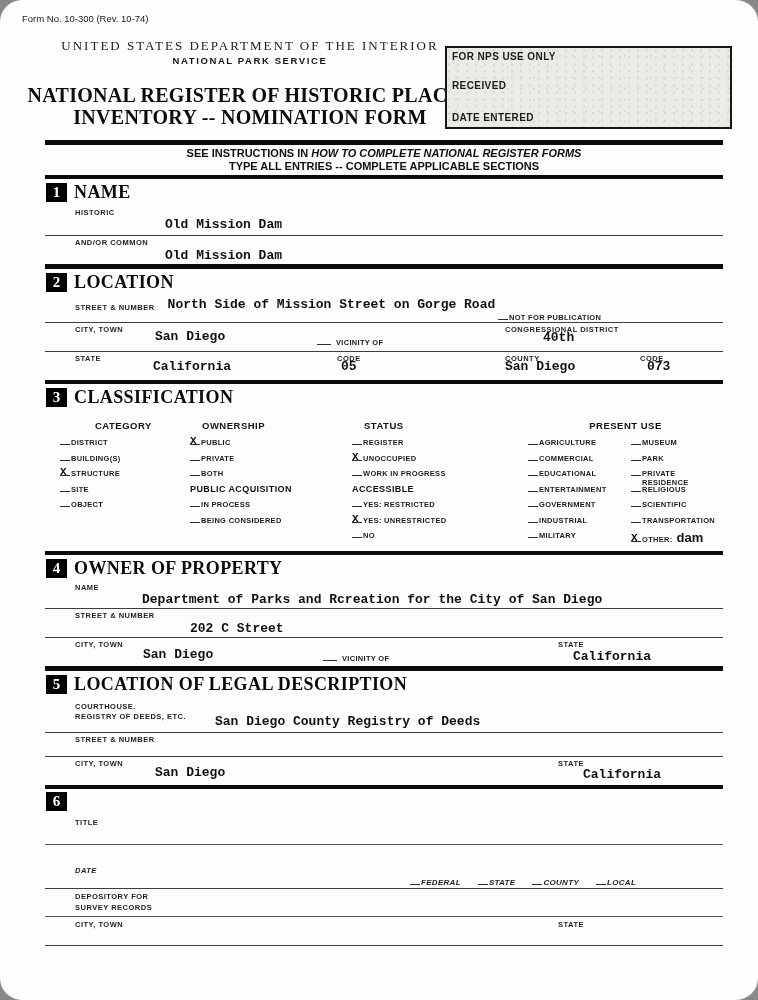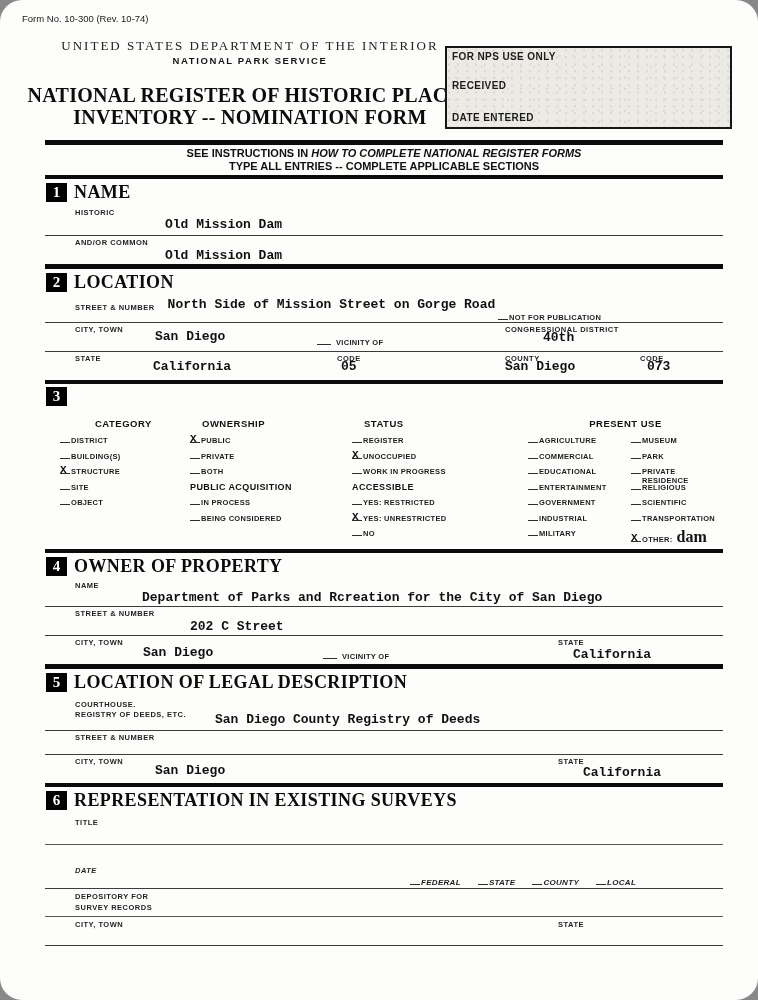--- a/index.html
+++ b/index.html
@@ -68,21 +68,21 @@
   .cls .hd { font-size:9.5px; font-weight:bold; letter-spacing:0.5px; color:#111; margin-bottom:6px; }
   .cls .item { height:15.5px; }
   .cls .subhd { font-size:9px; font-weight:bold; letter-spacing:0.4px; height:15.5px; color:#111; }
   .col-cat { width:130px; }
   .col-own { width:162px; }
   .col-sta { width:176px; }
   .col-use { flex:1; }
   .use-cols { display:flex; }
   .use-c1 { width:103px; }
   .use-c2 { flex:1; }
-  .other-val { font-family:Liberation Serif, serif; font-weight:bold; font-size:16px; margin-left:4px; }
+  .other-val { font-family:Liberation Sans, sans-serif; font-weight:bold; font-size:13px; margin-left:4px; }
 </style>
 </head>
 <body>
 
 <div class="page">
 
   <div class="form-no">Form No. 10-300 (Rev. 10-74)</div>
   <div class="hdr-left">
     <div class="dept">UNITED STATES DEPARTMENT OF THE INTERIOR</div>
     <div class="nps">NATIONAL PARK SERVICE</div>
@@ -157,20 +157,21 @@
       <div class="typed" style="position:absolute; left:296px; top:5px;">05</div>
       <div class="flabel" style="position:absolute; left:460px; top:0;">COUNTY</div>
       <div class="typed" style="position:absolute; left:460px; top:5px;">San Diego</div>
       <div class="flabel" style="position:absolute; left:595px; top:0;">CODE</div>
       <div class="typed" style="position:absolute; left:602px; top:5px;">073</div>
     </div>
     <div class="bar" style="margin-top:2px;"></div>
 
     <div class="sec-head">
       <div class="sec-num">3</div>
+      <div class="sec-title">CLASSIFICATION</div>
     </div>
     <div class="cls">
 
       <div class="col-cat">
         <div class="hd" style="padding-left:35px;">CATEGORY</div>
         <div class="item cb">
             <span class="cb-line">
               <span class="cb-mark"></span>
             </span>
             <span class="cb-label">DISTRICT</span>
@@ -420,21 +421,20 @@
     <div class="ind" style="margin-top:2px; position:relative; height:25px;">
       <div class="flabel" style="position:absolute; left:30px; top:0;">CITY, TOWN</div>
       <div class="typed" style="position:absolute; left:110px; top:6px;">San Diego</div>
       <div class="flabel" style="position:absolute; left:513px; top:0;">STATE</div>
       <div class="typed" style="position:absolute; left:538px; top:8px;">California</div>
     </div>
     <div class="bar" style="margin-top:1px;"></div>
 
     <div class="sec-head">
       <div class="sec-num">6</div>
-      <div class="sec-title">REPRESENTATION IN EXISTING SURVEYS</div>
     </div>
     <div class="ind" style="margin-top:5px; height:26px;">
       <div class="flabel">TITLE</div>
       <div class="typed" style="padding-left:90px;"></div>
     </div>
     <div class="rule lt"></div>
     <div class="ind" style="margin-top:21px; position:relative; height:22px;font-style:italic;">
       <div class="flabel" style="position:absolute; left:30px; top:0;">DATE</div>
       <div style="position:absolute; left:365px; top:11px; display:flex; gap:17px;">
         <div class="cb">

